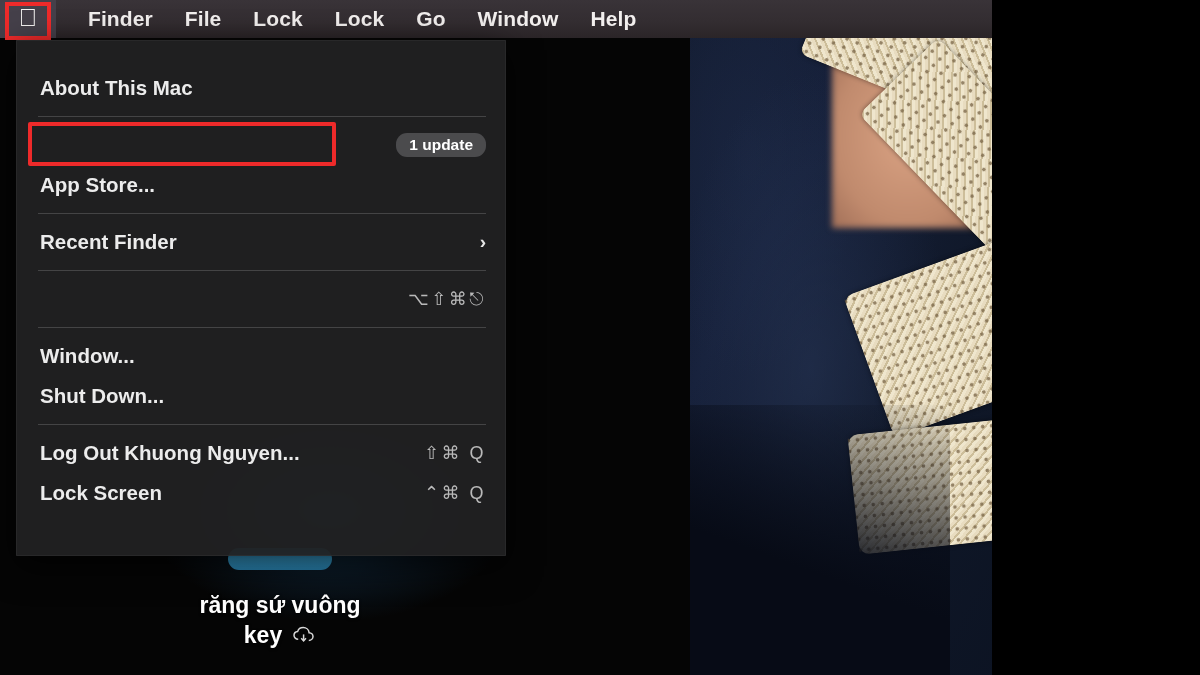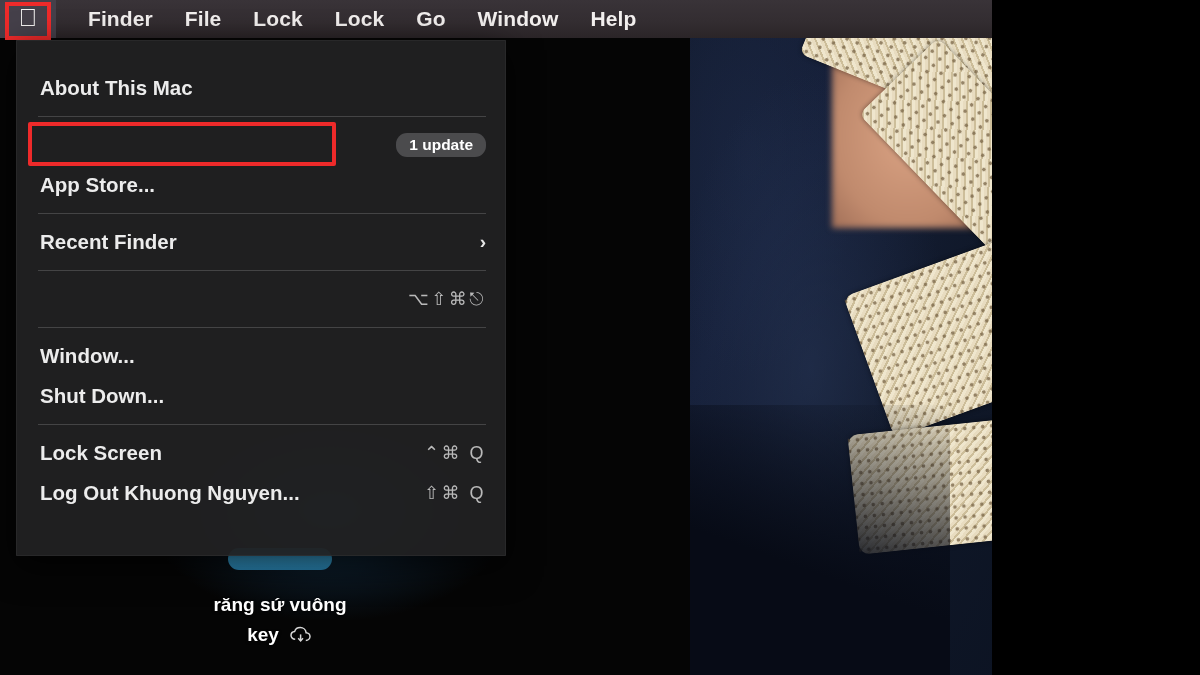--- a/index.html
+++ b/index.html
@@ -243,21 +243,21 @@
   }
 
   
   #icon-caption {
     position: absolute;
     left: 140px;
     top: 590px;
     width: 280px;
     text-align: center;
     color: #ffffff;
-    font-size: 19px;
+    font-size: 23px;
     font-weight: bold;
     line-height: 30px;
     text-shadow: 0 1px 3px rgba(0,0,0,0.9);
     z-index: 12;
   }
   #icon-caption .line2 {
     display: flex;
     align-items: center;
     justify-content: center;
     gap: 10px;
@@ -377,28 +377,28 @@
         <span class="lbl">Window...</span>
       </div>
 
       <div class="menu-row">
         <span class="lbl">Shut Down...</span>
       </div>
 
       <div class="sep"></div>
 
       <div class="menu-row">
+        <span class="lbl">Log Out Khuong Nguyen...</span>
+        <span class="spacer"></span>
+        <span class="shortcut">⇧⌘ Q</span>
+      </div>
+
+      <div class="menu-row">
         <span class="lbl">Lock Screen</span>
         <span class="spacer"></span>
         <span class="shortcut">⌃⌘ Q</span>
       </div>
 
-      <div class="menu-row">
-        <span class="lbl">Log Out Khuong Nguyen...</span>
-        <span class="spacer"></span>
-        <span class="shortcut">⇧⌘ Q</span>
-      </div>
-
     </div>
   </div>
 
   <div class="letterbox-r"></div>
 </div>
 
 </body></html>

